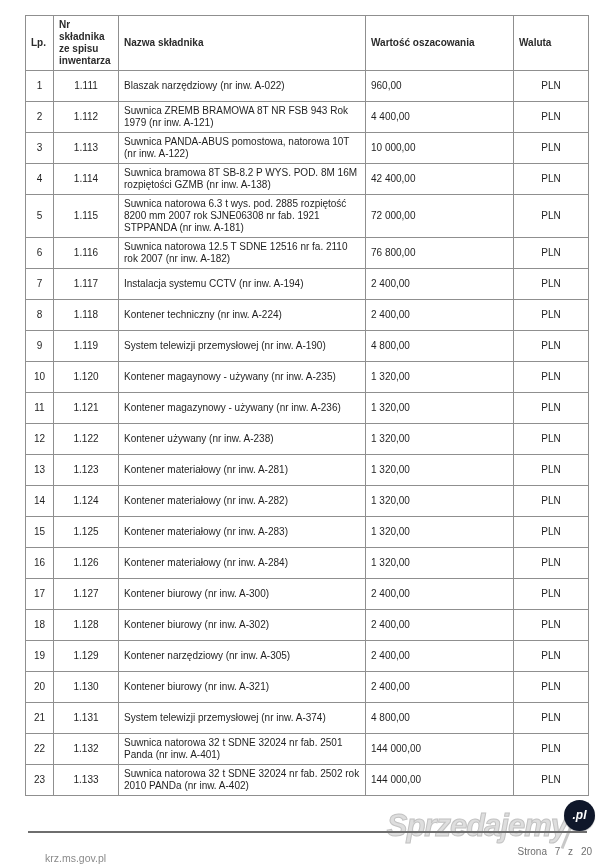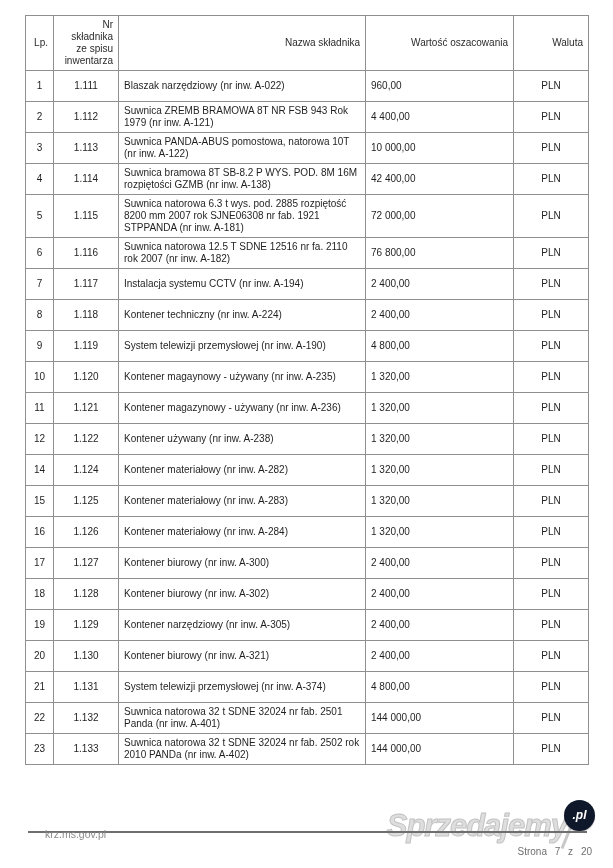--- a/index.html
+++ b/index.html
@@ -29,22 +29,22 @@
   }
   .doc-table th, .doc-table td {
     border: 1px solid #8f8f8f;
     vertical-align: middle;
     padding: 3px 5px;
     box-sizing: border-box;
     word-wrap: break-word;
   }
   .doc-table thead th {
     height: 43px;
-    font-weight: normal;
-    text-align: right;
+    font-weight: bold;
+    text-align: left;
     color: #2b2b2b;
   }
   .doc-table tbody td { height: 31px; color: #1f1f1f; }
   .col-lp      { text-align: center; }
   .col-nr      { text-align: center; }
   .col-nazwa   { text-align: left; padding-left: 6px; }
   .col-wartosc { text-align: left; padding-right: 10px; }
   .col-waluta  { text-align: center; }
 
   
@@ -59,21 +59,21 @@
     position: absolute;
     left: 28px;
     right: 26px;
     top: 33px;
     height: 2px;
     background: #6e6e6e;
   }
   .footer-site {
     position: absolute;
     left: 45px;
-    top: 30px;
+    top: 54px;
     font-size: 10.5px;
     color: #8a8a8a;
   }
   .footer-page {
     position: absolute;
     right: 21px;
     top: 48px;
     font-size: 10px;
     color: #6f6f6f;
     word-spacing: 5px;
@@ -225,20 +225,27 @@
         <td class="col-waluta">PLN</td>
       </tr>
       <tr>
         <td class="col-lp">12</td>
         <td class="col-nr">1.122</td>
         <td class="col-nazwa">Kontener używany (nr inw. A-238)</td>
         <td class="col-wartosc">1 320,00</td>
         <td class="col-waluta">PLN</td>
       </tr>
       <tr>
+        <td class="col-lp">13</td>
+        <td class="col-nr">1.123</td>
+        <td class="col-nazwa">Kontener materiałowy (nr inw. A-281)</td>
+        <td class="col-wartosc">1 320,00</td>
+        <td class="col-waluta">PLN</td>
+      </tr>
+      <tr>
         <td class="col-lp">14</td>
         <td class="col-nr">1.124</td>
         <td class="col-nazwa">Kontener materiałowy (nr inw. A-282)</td>
         <td class="col-wartosc">1 320,00</td>
         <td class="col-waluta">PLN</td>
       </tr>
       <tr>
         <td class="col-lp">15</td>
         <td class="col-nr">1.125</td>
         <td class="col-nazwa">Kontener materiałowy (nr inw. A-283)</td>

